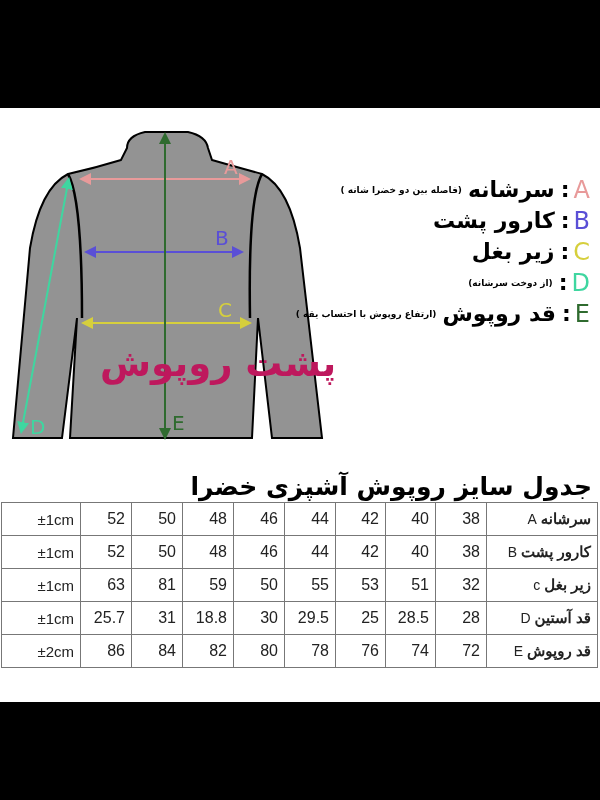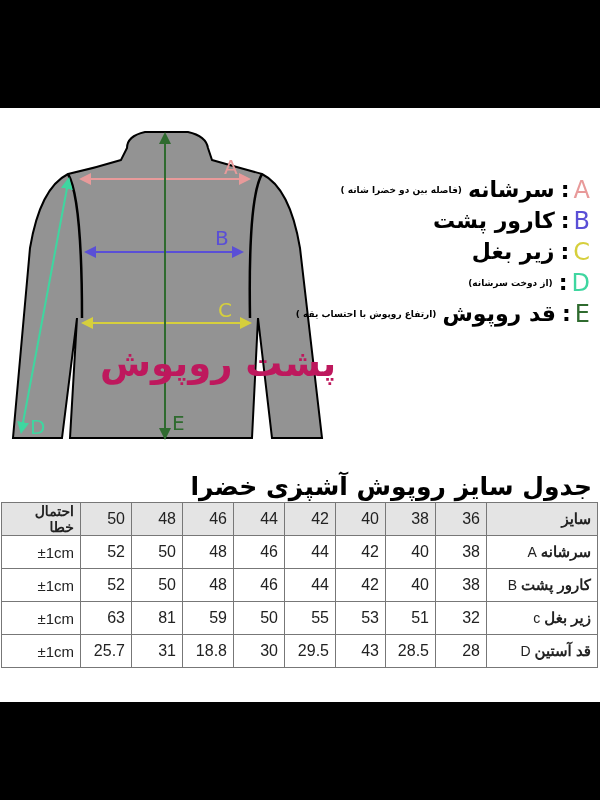--- a/index.html
+++ b/index.html
@@ -100,32 +100,20 @@
         <col style="width:51px">
         <col style="width:51px">
         <col style="width:51px">
       <col style="width:51px">
         <col style="width:50px">
         <col style="width:50px">
         <col style="width:51px">
         <col style="width:111px">
     </colgroup>
     <tbody>
-        <tr class="head">
-      <td class="err">احتمال خطا</td>
-      <td>50</td>
-      <td>48</td>
-      <td>46</td>
-      <td>44</td>
-      <td>42</td>
-      <td>40</td>
-      <td>38</td>
-      <td>36</td>
-      <td class="rowlabel">سایز</td>
-    </tr>
     <tr>
       <td class="err">±1cm</td>
       <td>52</td>
       <td>50</td>
       <td>48</td>
       <td>46</td>
       <td>44</td>
       <td>42</td>
       <td>40</td>
       <td>38</td>
@@ -155,22 +143,34 @@
       <td>32</td>
       <td class="rowlabel"><span>زیر بغل</span><span class="code">c</span></td>
     </tr>
     <tr>
       <td class="err">±1cm</td>
       <td>25.7</td>
       <td>31</td>
       <td>18.8</td>
       <td>30</td>
       <td>29.5</td>
-      <td>43</td>
+      <td>25</td>
       <td>28.5</td>
       <td>28</td>
       <td class="rowlabel"><span>قد آستین</span><span class="code">D</span></td>
+    </tr>
+    <tr>
+      <td class="err">±2cm</td>
+      <td>86</td>
+      <td>84</td>
+      <td>82</td>
+      <td>80</td>
+      <td>78</td>
+      <td>76</td>
+      <td>74</td>
+      <td>72</td>
+      <td class="rowlabel"><span>قد روپوش</span><span class="code">E</span></td>
     </tr>
   </tbody>
     </table>
 </div>
 
 <div class="band-bottom"></div>
 
 </body></html>

